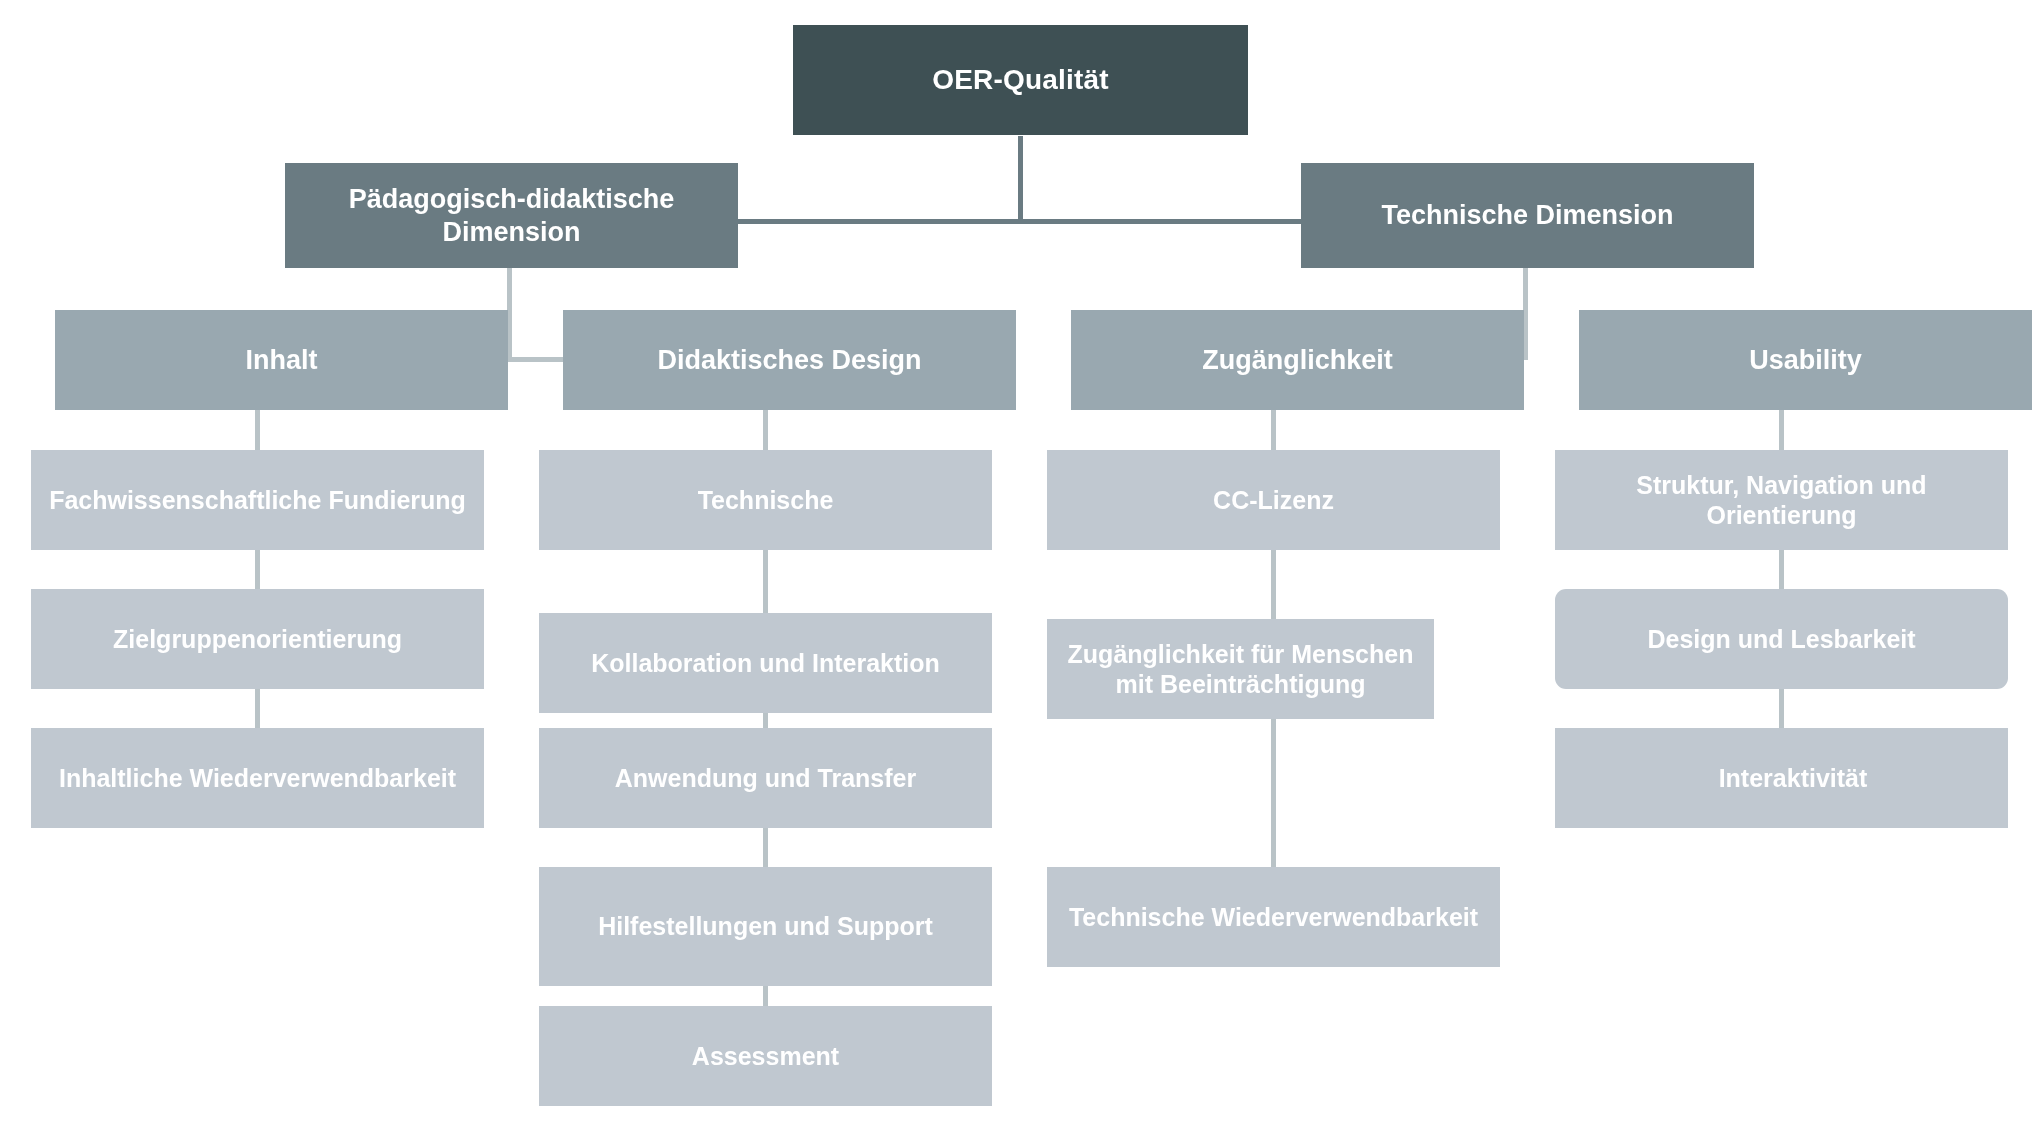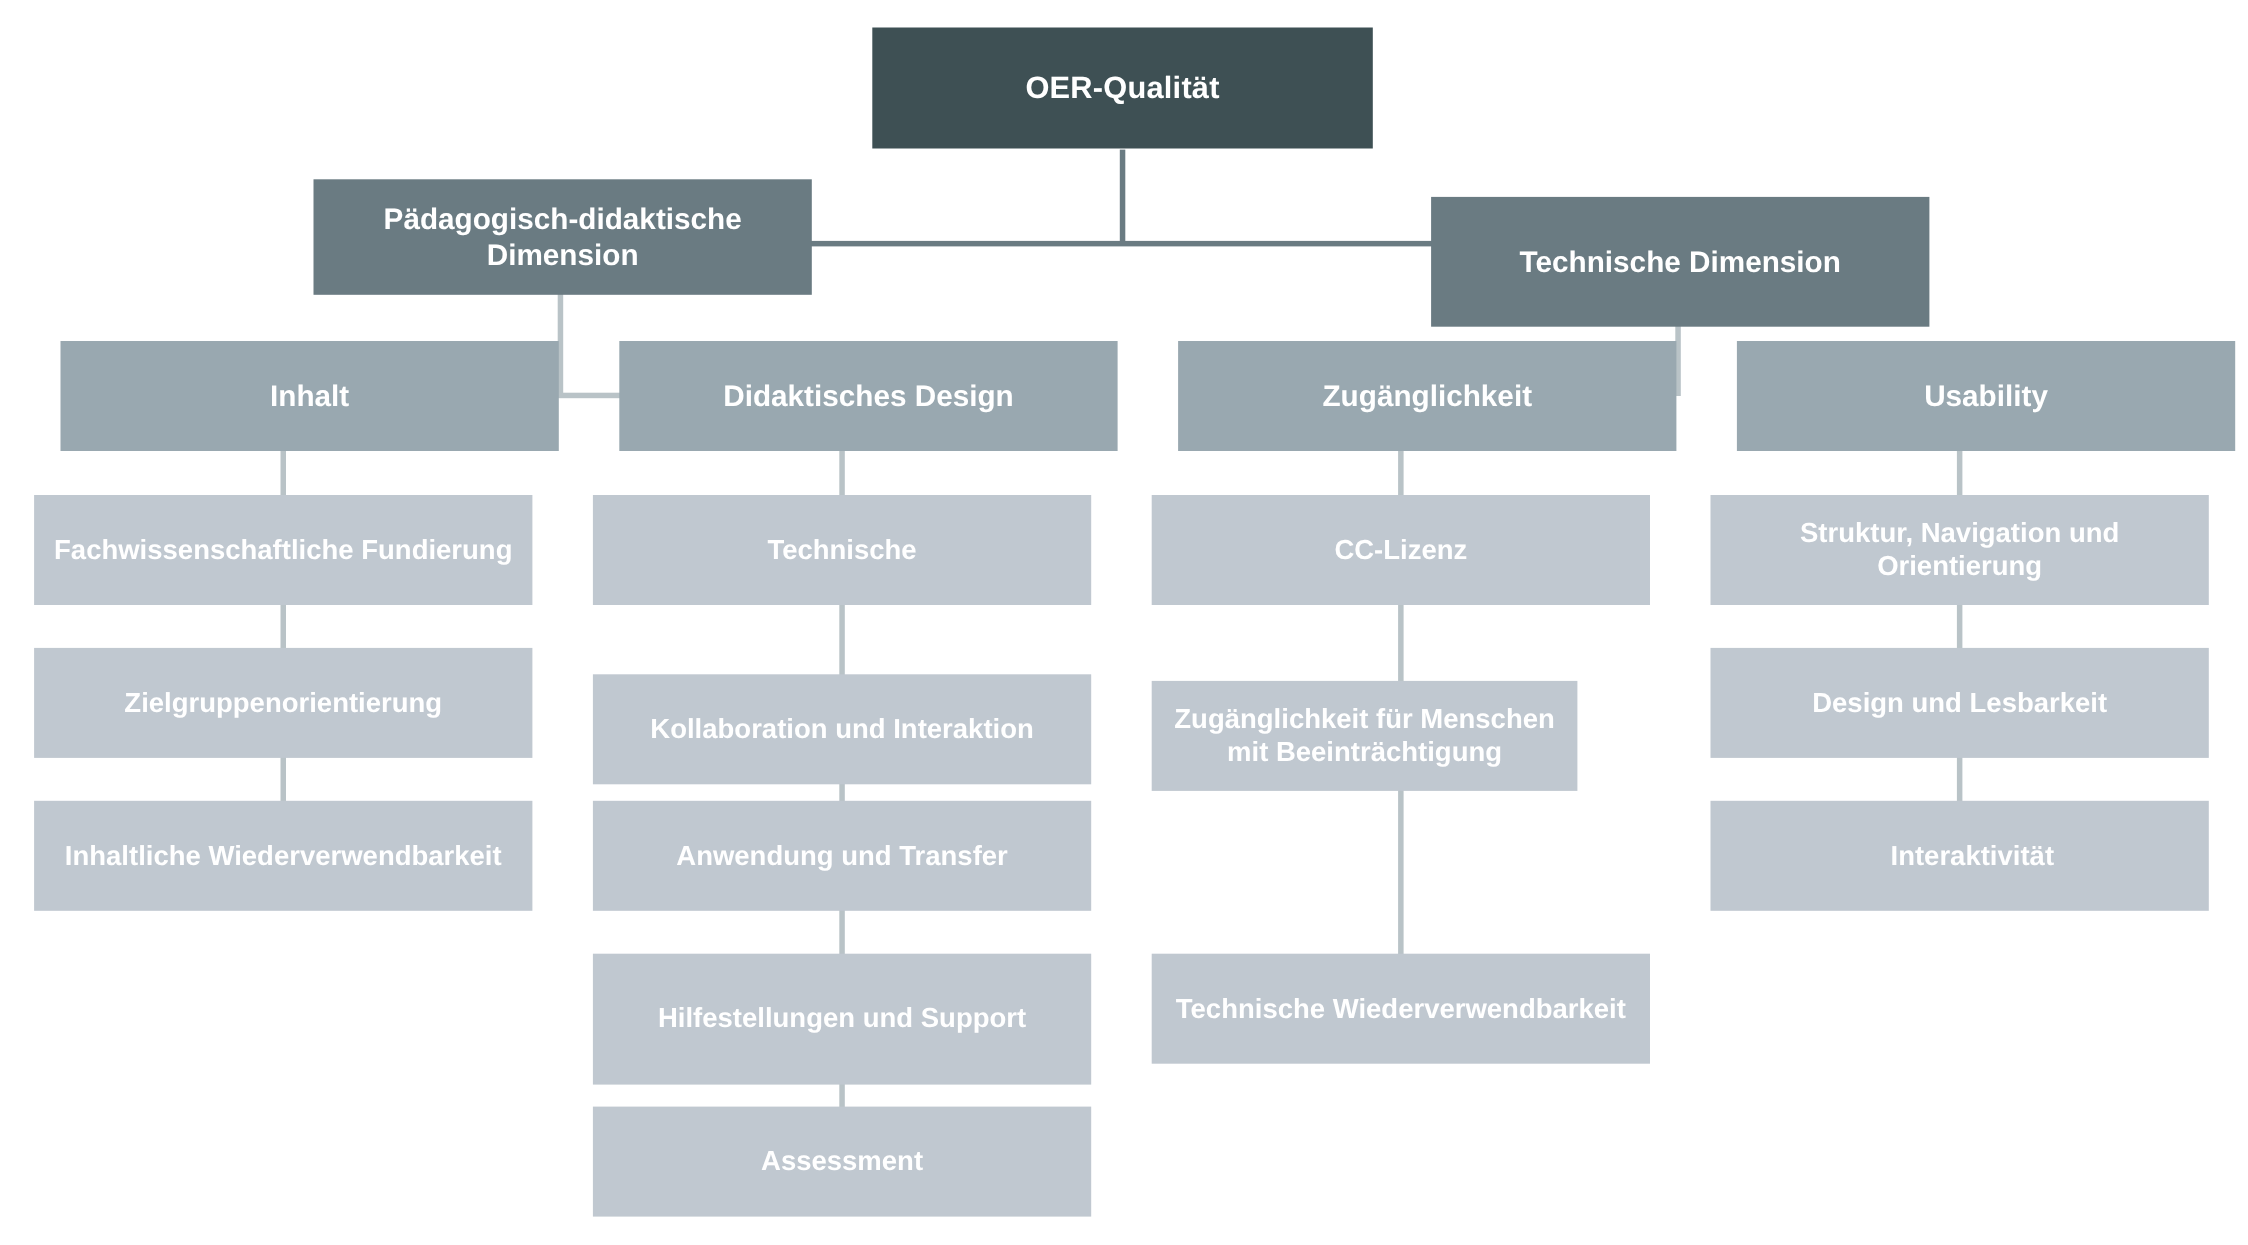--- a/index.html
+++ b/index.html
@@ -36,21 +36,21 @@
 
   <div class="conn" style="left:763px;top:311px;width:5px;height:790px;"></div>
 
   <div class="conn" style="left:1271px;top:311px;width:5px;height:650px;"></div>
 
   <div class="conn" style="left:1779px;top:311px;width:5px;height:510px;"></div>
 
   <div class="node lvl0" style="left:793px;top:25px;width:455px;height:110px;">OER-Qualität</div>
 
   <div class="node lvl1" style="left:285px;top:163px;width:453px;height:105px;">Pädagogisch-didaktische Dimension</div>
-  <div class="node lvl1" style="left:1301px;top:179px;width:453px;height:118px;">Technische Dimension</div>
+  <div class="node lvl1" style="left:1301px;top:163px;width:453px;height:105px;">Technische Dimension</div>
 
   <div class="node lvl2" style="left:31px;top:310px;width:453px;height:100px;">Inhalt</div>
   <div class="node lvl2" style="left:539px;top:310px;width:453px;height:100px;">Didaktisches Design</div>
   <div class="node lvl2" style="left:1047px;top:310px;width:453px;height:100px;">Zugänglichkeit</div>
   <div class="node lvl2" style="left:1555px;top:310px;width:453px;height:100px;">Usability</div>
 
   <div class="node lvl3" style="left:31px;top:450px;width:453px;height:100px;">Fachwissenschaftliche Fundierung</div>
   <div class="node lvl3" style="left:31px;top:589px;width:453px;height:100px;">Zielgruppenorientierung</div>
   <div class="node lvl3" style="left:31px;top:728px;width:453px;height:100px;">Inhaltliche Wiederverwendbarkeit</div>
 
@@ -58,16 +58,16 @@
   <div class="node lvl3" style="left:539px;top:589px;width:453px;height:100px;margin-top:24px;">Kollaboration und Interaktion</div>
   <div class="node lvl3" style="left:539px;top:728px;width:453px;height:100px;">Anwendung und Transfer</div>
   <div class="node lvl3" style="left:539px;top:867px;width:453px;height:119px;">Hilfestellungen und Support</div>
   <div class="node lvl3" style="left:539px;top:1006px;width:453px;height:100px;">Assessment</div>
 
   <div class="node lvl3" style="left:1047px;top:450px;width:453px;height:100px;">CC-Lizenz</div>
   <div class="node lvl3" style="left:1047px;top:619px;width:387px;height:100px;">Zugänglichkeit für Menschen mit Beeinträchtigung</div>
   <div class="node lvl3" style="left:1047px;top:867px;width:453px;height:100px;">Technische Wiederverwendbarkeit</div>
 
   <div class="node lvl3" style="left:1555px;top:450px;width:453px;height:100px;">Struktur, Navigation und Orientierung</div>
-  <div class="node lvl3" style="left:1555px;top:589px;width:453px;height:100px;">Design und Lesbarkeit</div>
+  <div class="node lvl3" style="left:1555px;top:589px;width:453px;height:100px;border-radius:11px;">Design und Lesbarkeit</div>
   <div class="node lvl3" style="left:1555px;top:728px;width:453px;height:100px;padding-left:33px;">Interaktivität</div>
 
 </div>
 
 </body></html>

